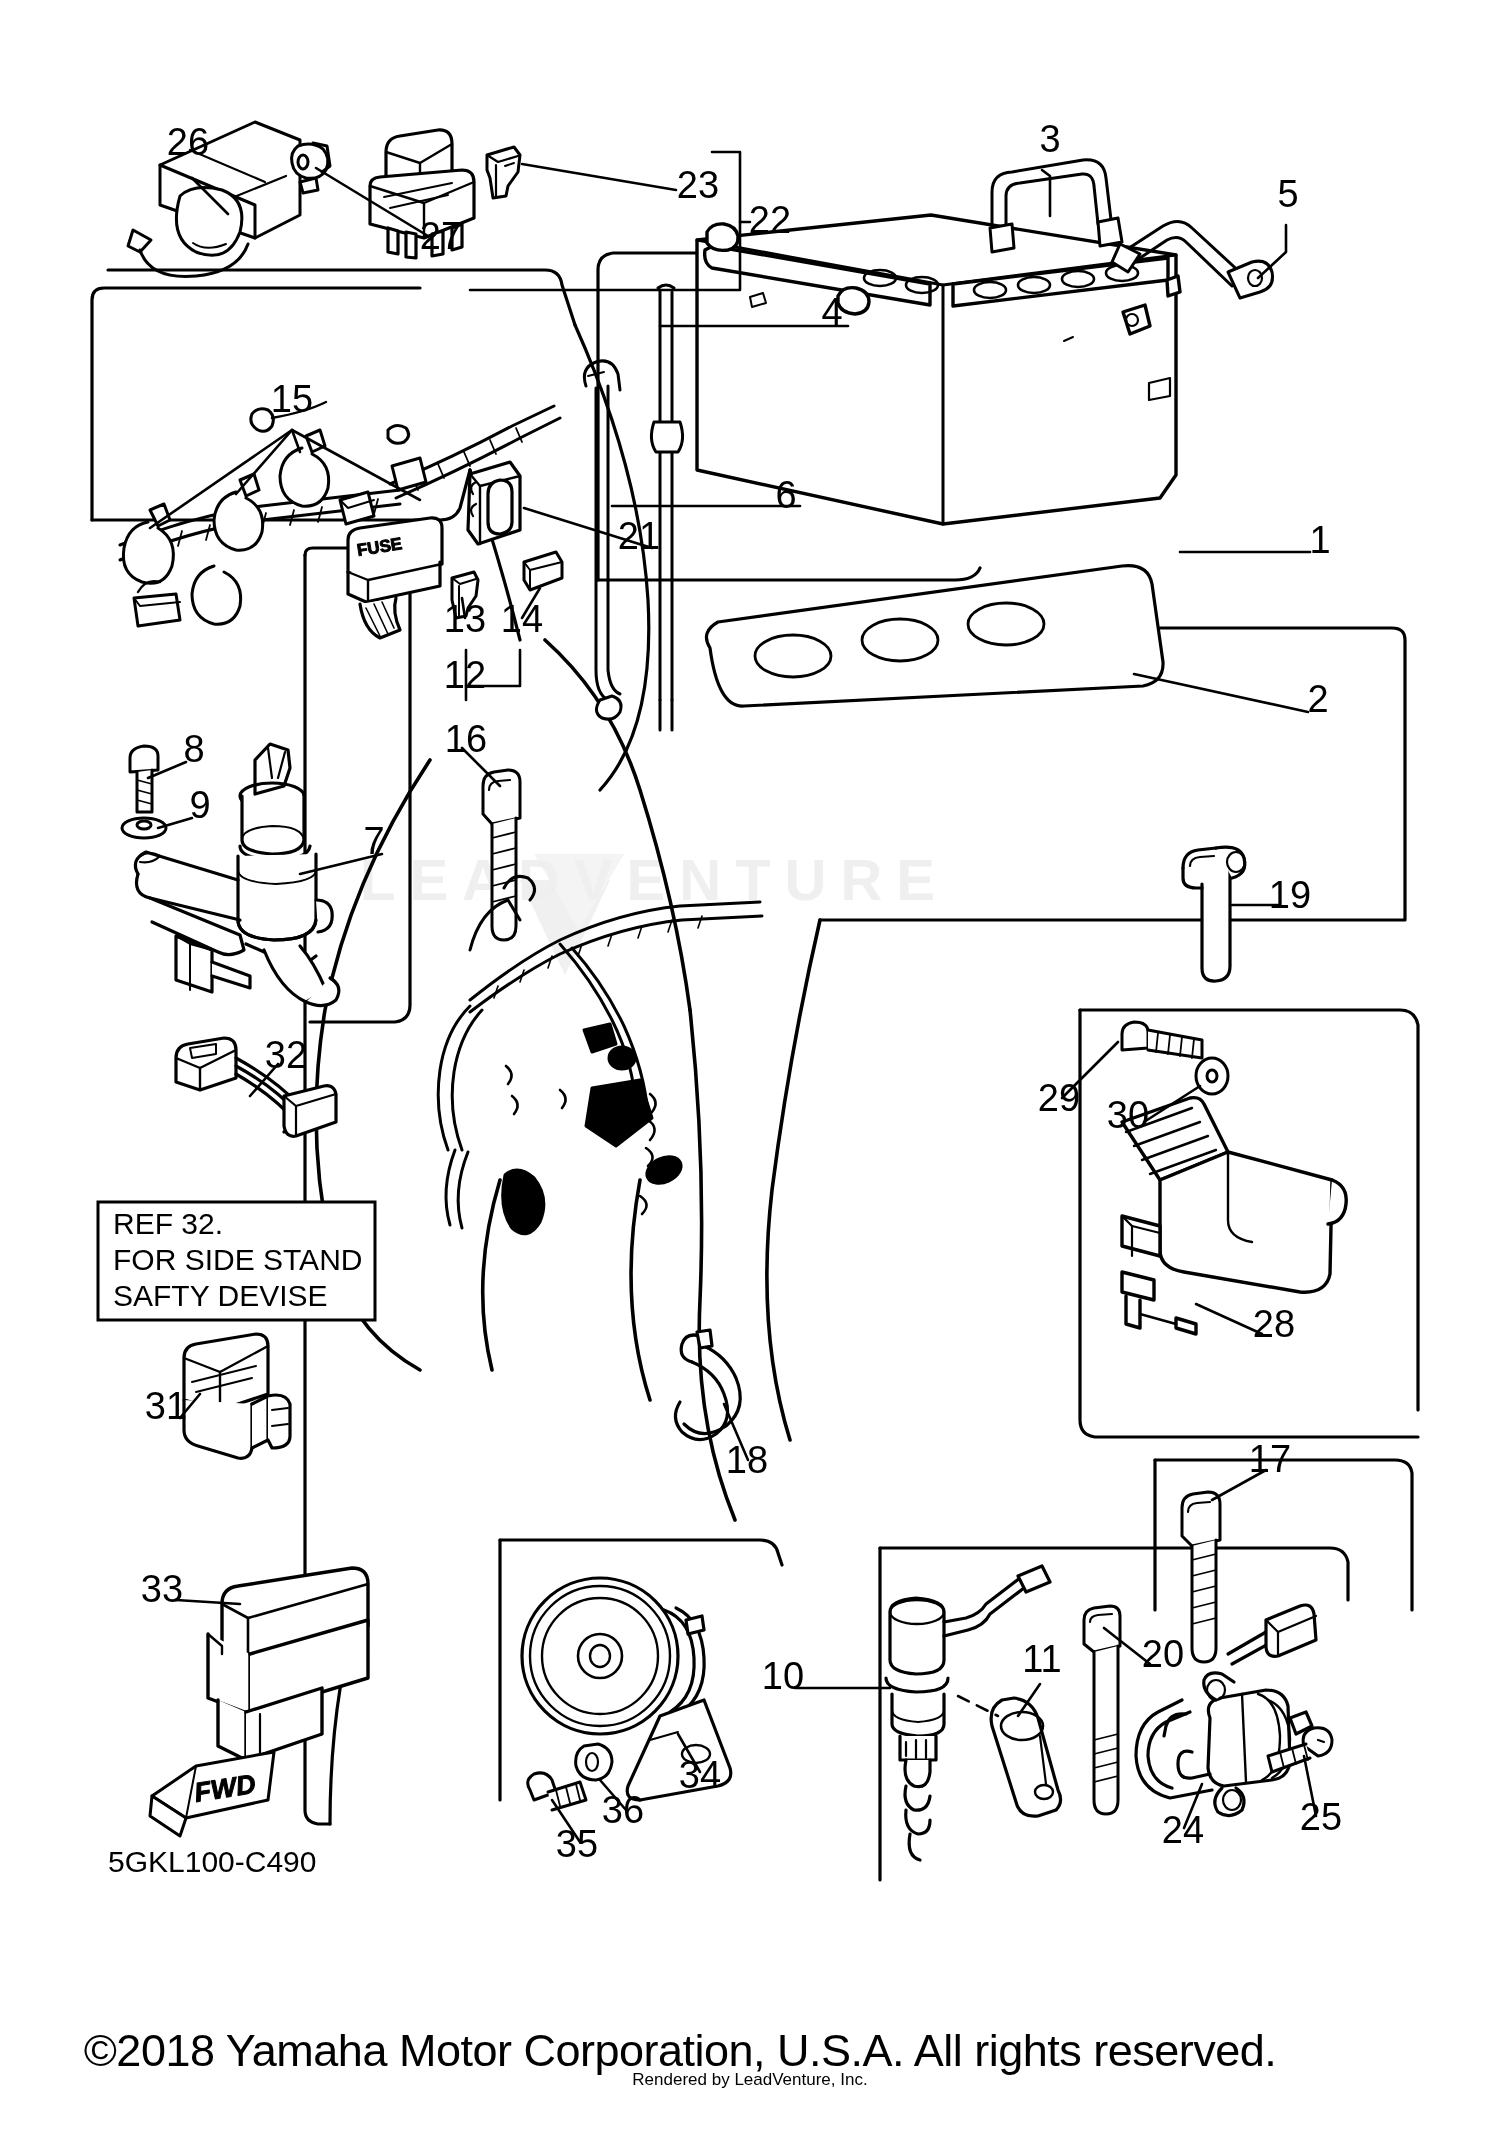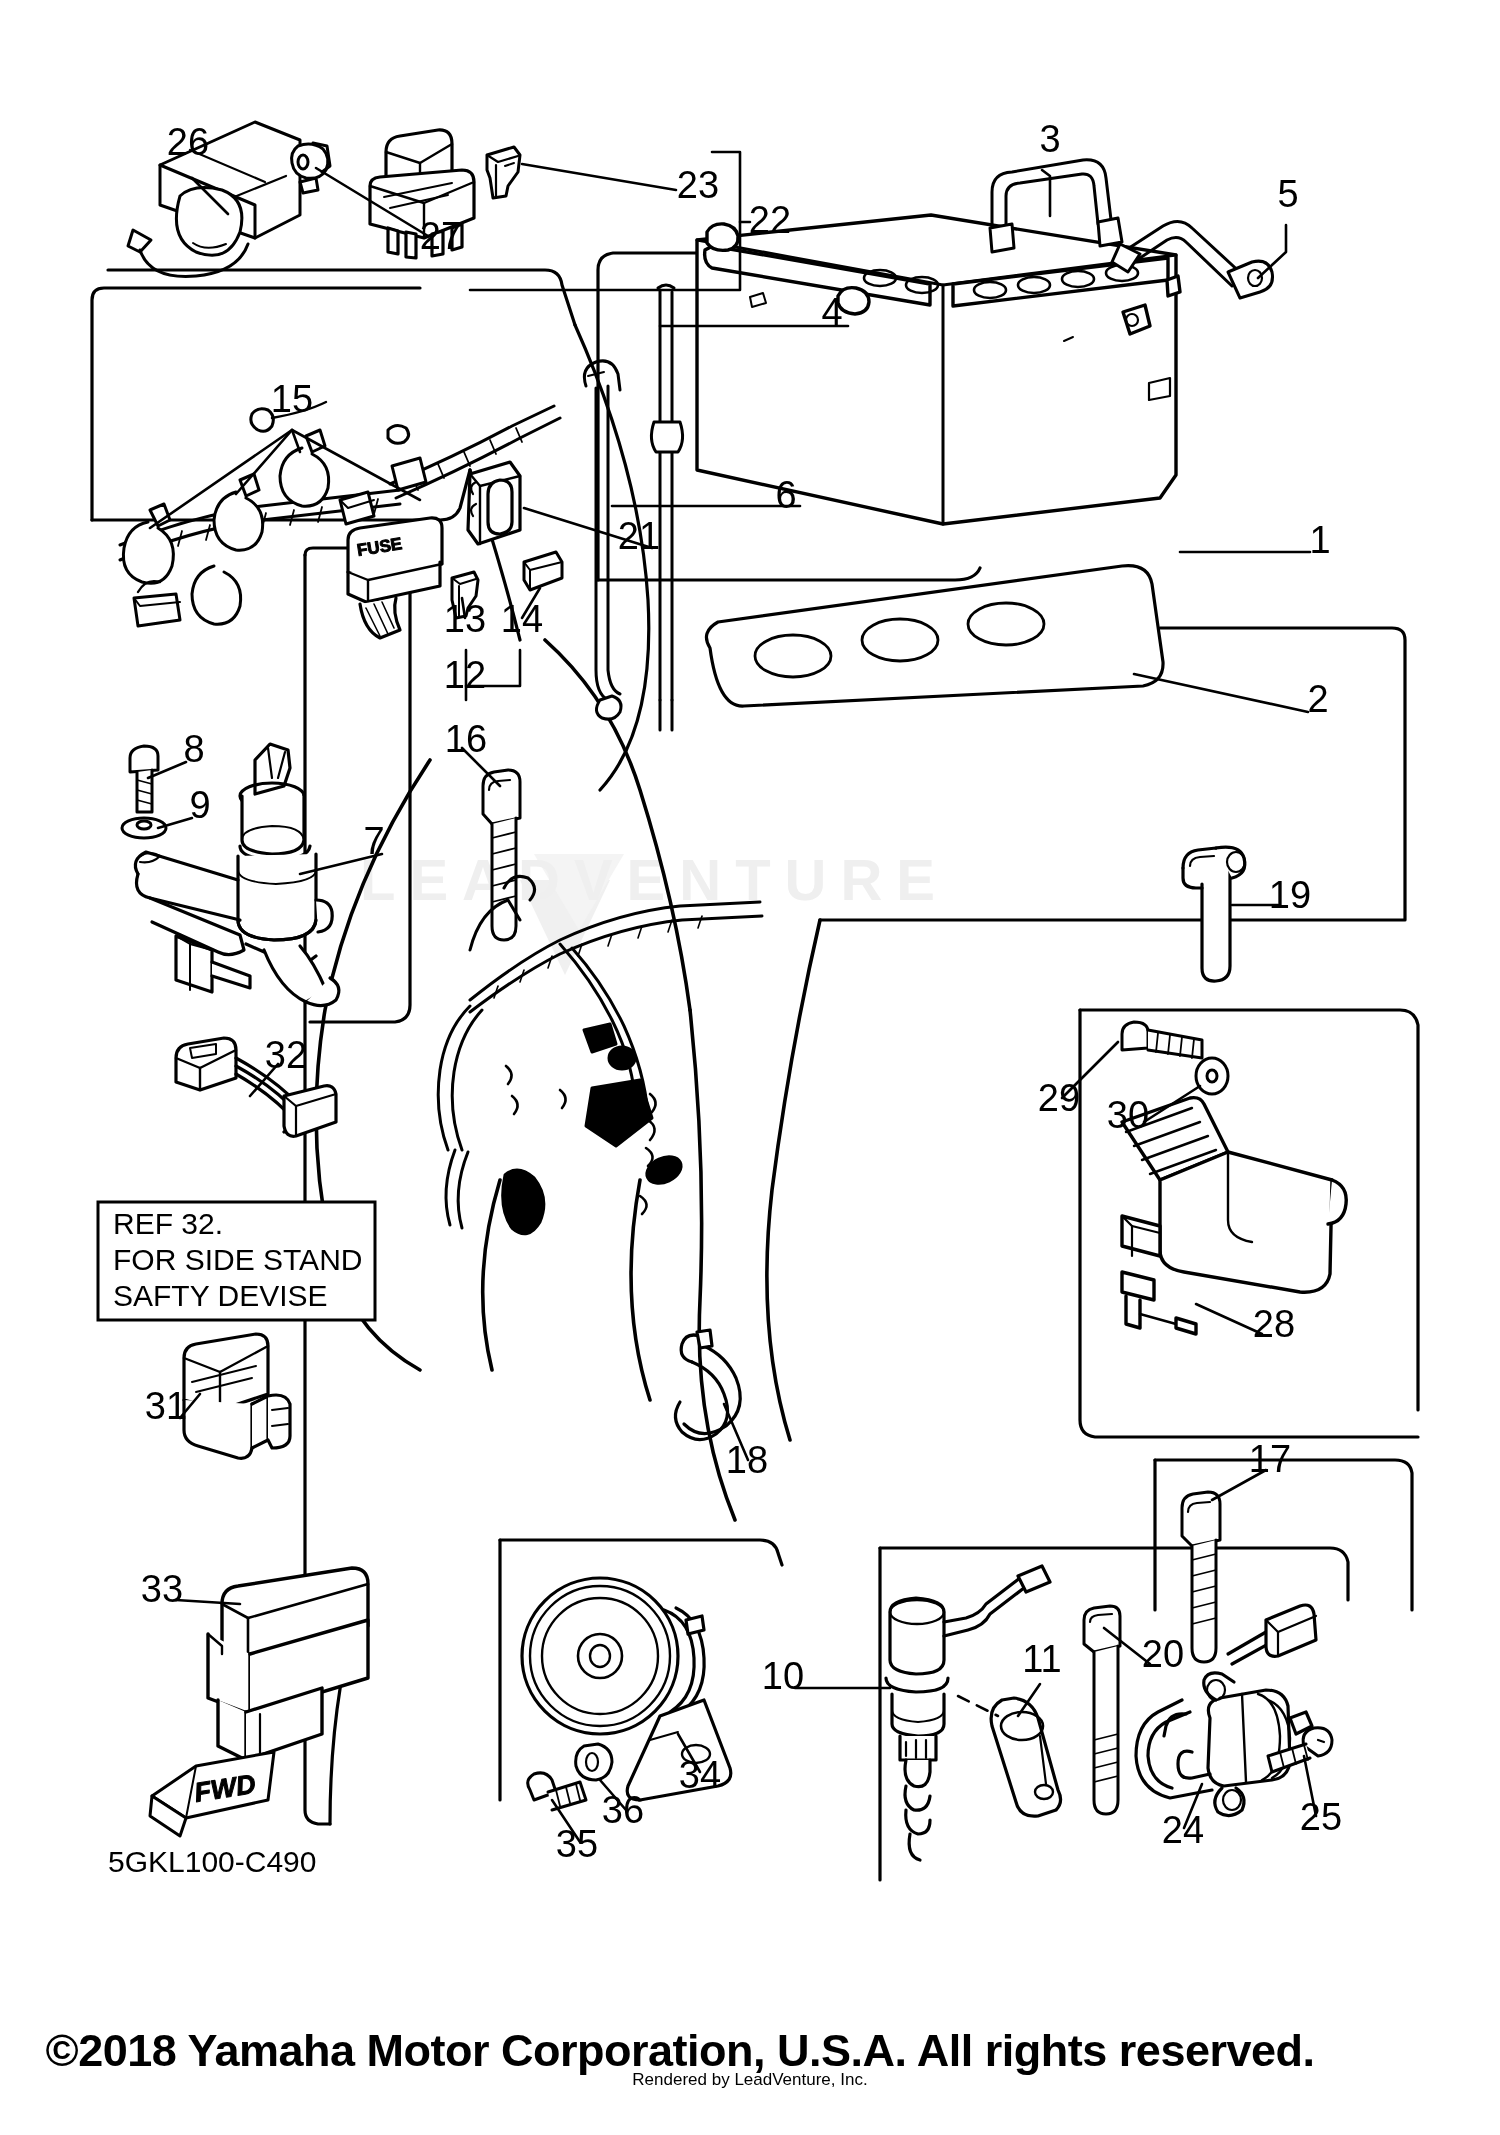--- a/index.html
+++ b/index.html
@@ -56,21 +56,21 @@
     fill: #000;
   }
   #copyright-bar {
     position: absolute;
     left: 0;
     top: 2025px;
     width: 1360px;
     text-align: center;
     font-family: "Liberation Sans", sans-serif;
     font-size: 45px;
-    font-weight: bold;
+    font-weight: normal;
     color: #000;
     letter-spacing: -0.5px;
     white-space: nowrap;
   }
   #render-credit {
     position: absolute;
     left: 0;
     top: 2070px;
     width: 1500px;
     text-align: center;

